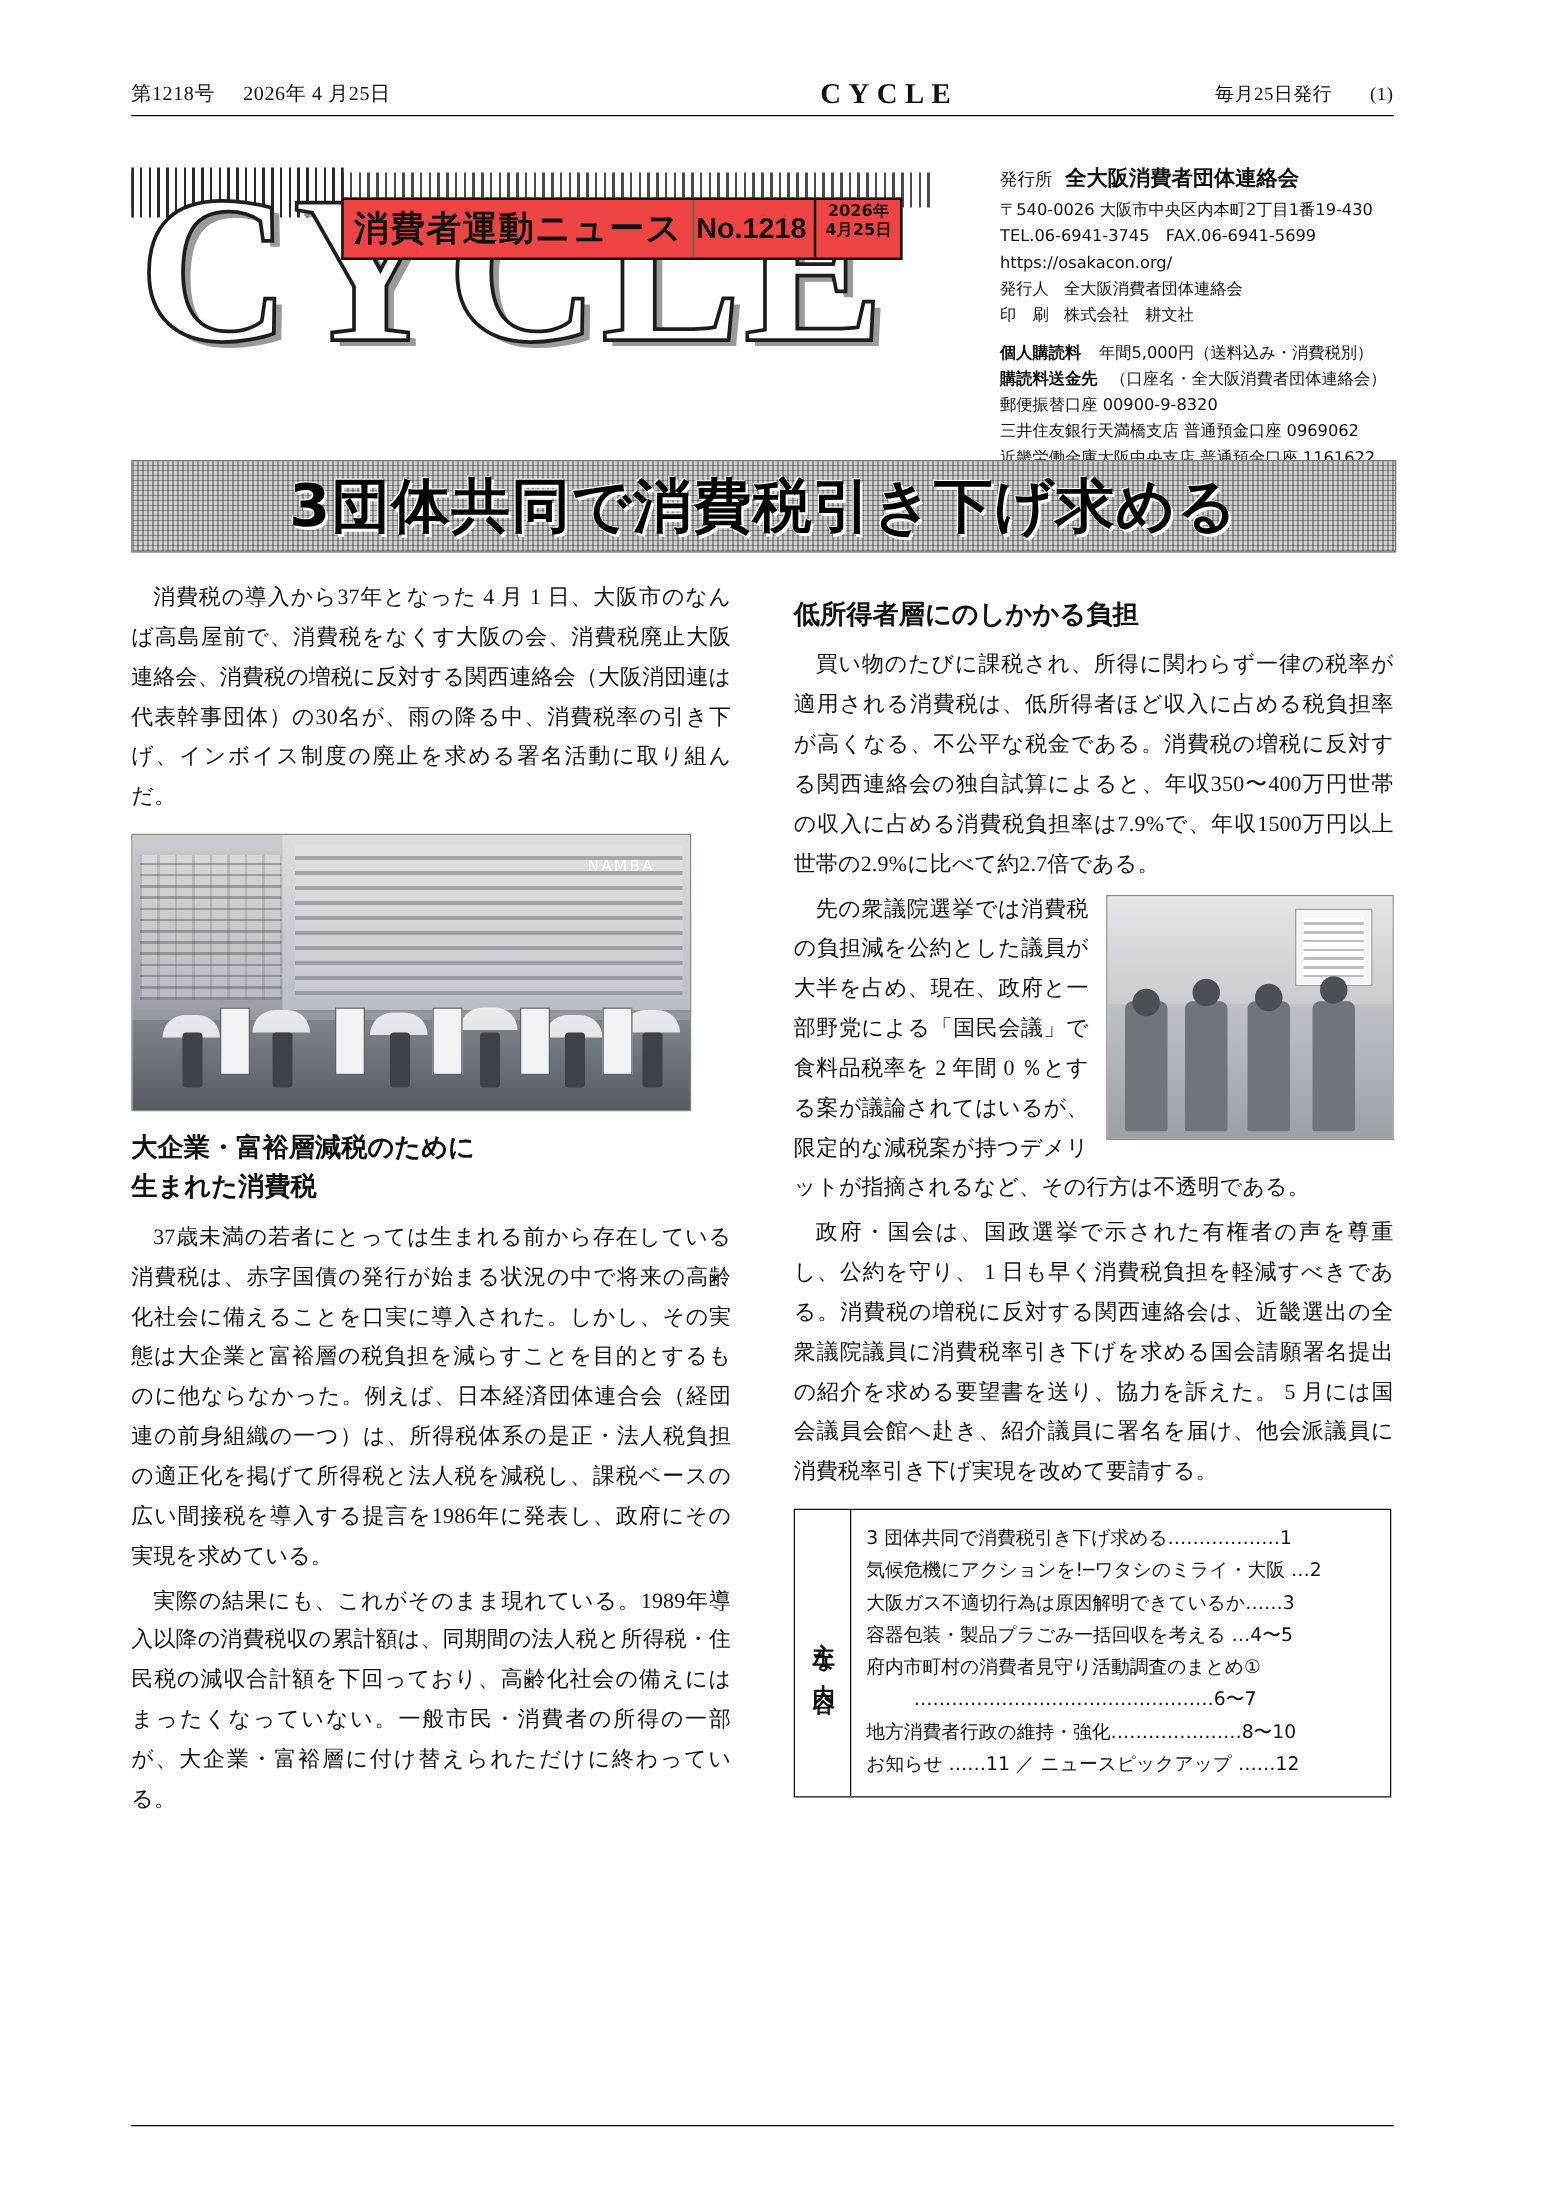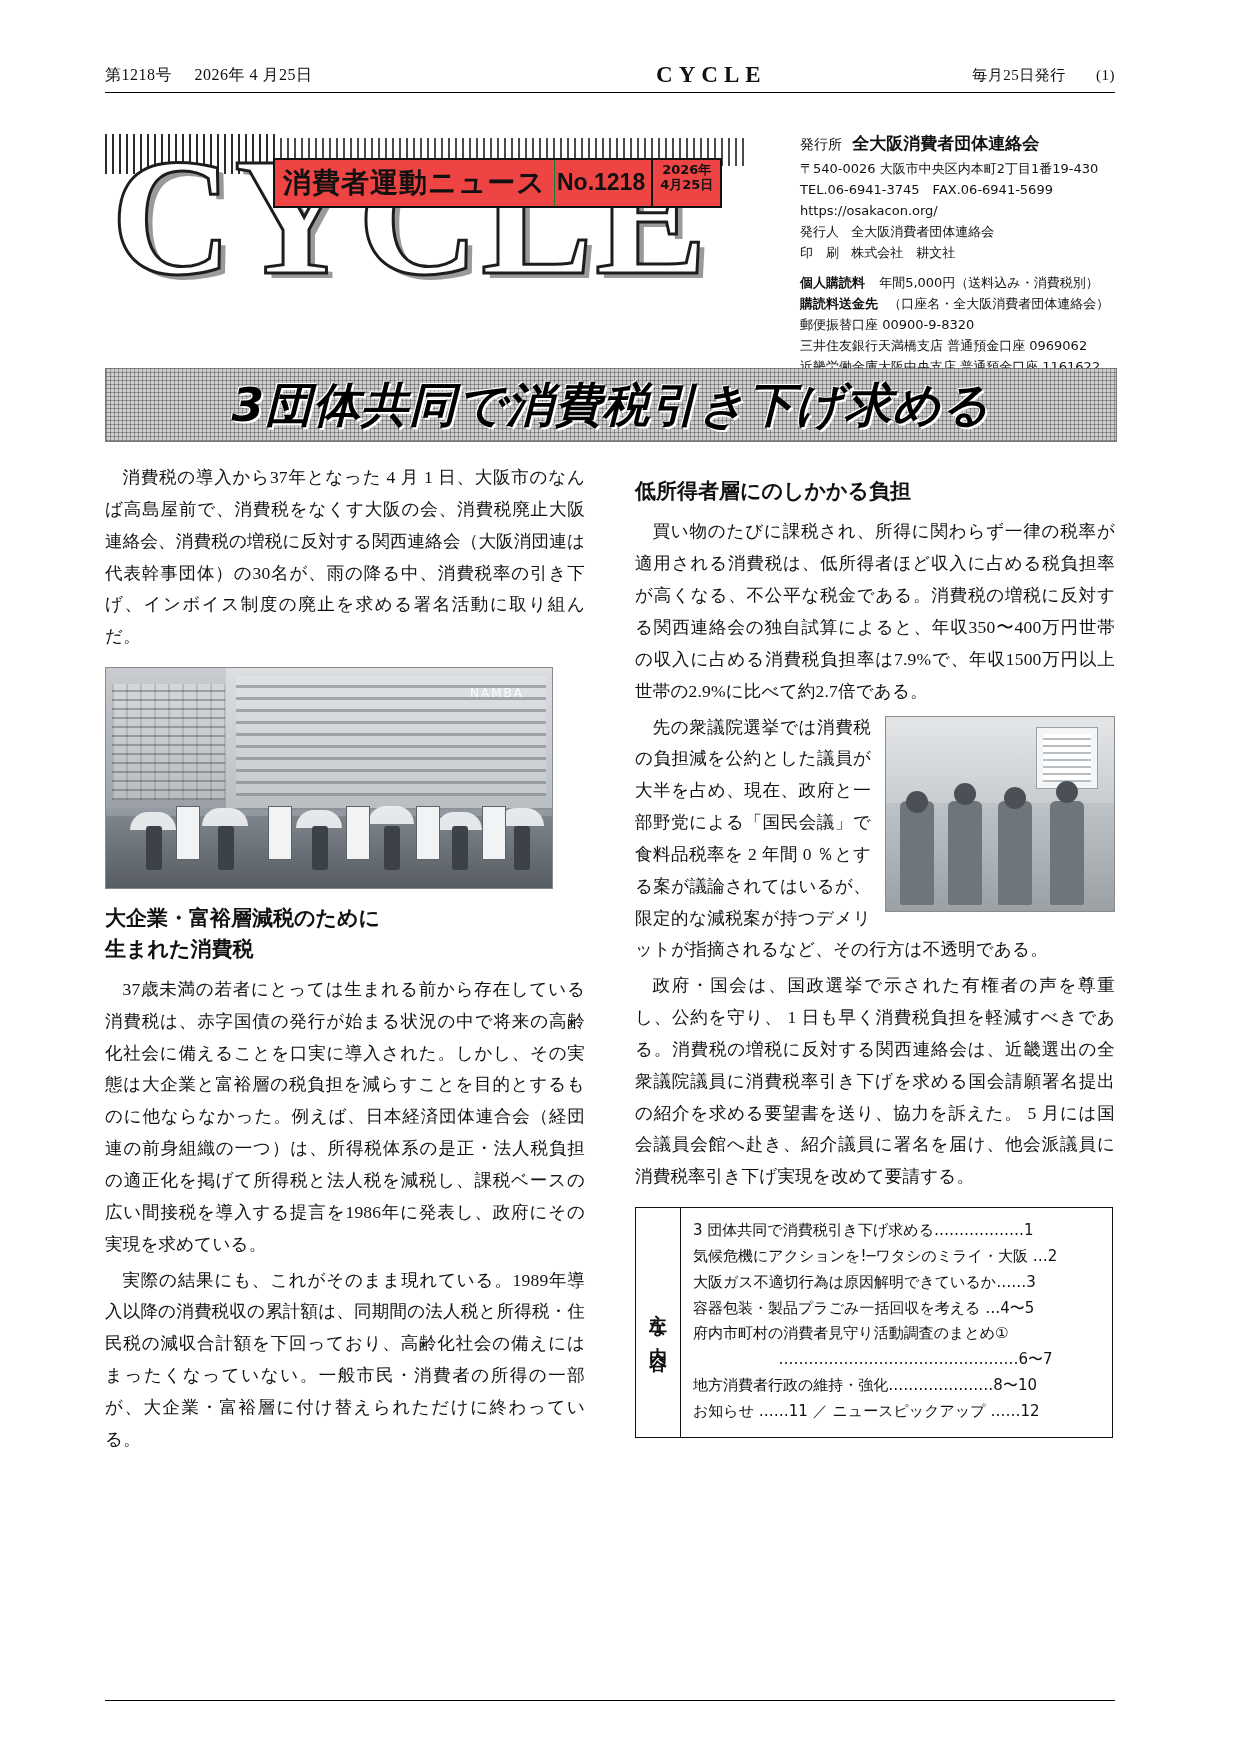--- a/index.html
+++ b/index.html
@@ -85,21 +85,21 @@
   .pubinfo .b-line{font-weight:bold;}
 
   
   .banner{
     position:absolute;left:105px;top:368px;width:1010px;height:72px;
     background:
       repeating-linear-gradient(90deg,rgba(0,0,0,.30) 0 1px,rgba(255,255,255,0) 1px 4px),
       repeating-linear-gradient(0deg,rgba(0,0,0,.30) 0 1px,rgba(255,255,255,0) 1px 4px),
       #cfcfcf;
     border:1px solid #777;
-    display:flex;align-items:center;justify-content:center;font-style:italic;
+    display:flex;align-items:center;justify-content:center;
   }
   .banner .txt{
     font-family:"DejaVu Sans","Liberation Sans",sans-serif;
     font-weight:bold;font-size:47px;letter-spacing:1px;
     color:#000;
     text-shadow:2px 2px 0 #fff, -1px -1px 0 #fff;
   }
 
   
   .cols{position:absolute;left:105px;top:462px;width:1010px;}
@@ -161,21 +161,21 @@
     display:flex;align-items:center;justify-content:center;
     font-family:"DejaVu Sans","Liberation Sans",sans-serif;
     font-weight:bold;font-size:18px;
     writing-mode:vertical-rl;letter-spacing:6px;padding:10px 0;
   }
   .toc .list{flex:1;padding:10px 12px 12px 12px;}
   .toc .item{
     font-family:"DejaVu Sans","Liberation Sans",sans-serif;
     font-size:15px;line-height:1.72;white-space:nowrap;
   }
-  .toc .item.ind{padding-left:38px;text-align:center;}
+  .toc .item.ind{padding-left:38px;}
 
   .rule-bottom{position:absolute;left:105px;top:1700px;width:1010px;border-top:1px solid #000;}
   .clear{clear:both;}
 </style>
 </head>
 <body>
 
 <div class="page">
 
   <div class="topbar">

